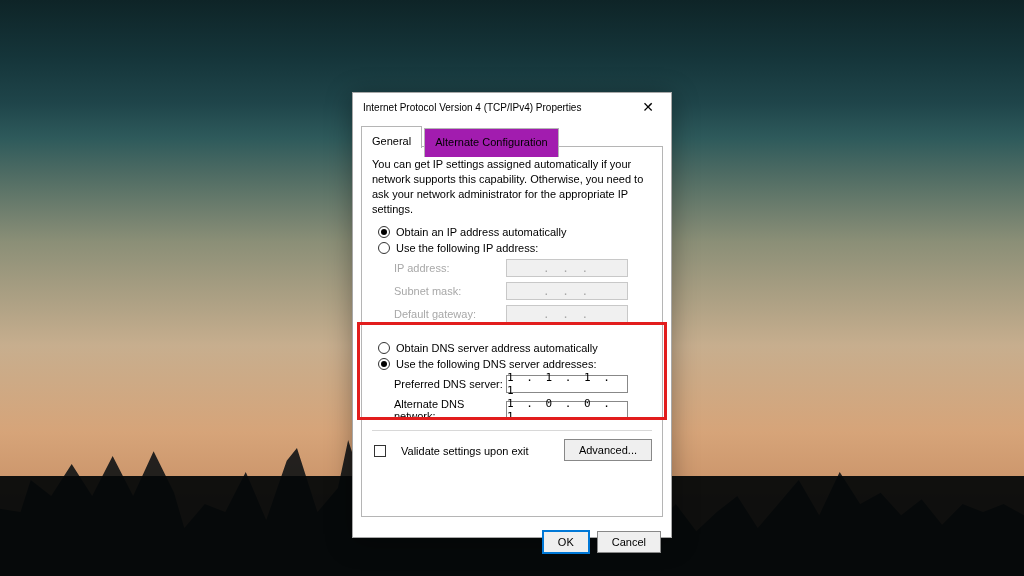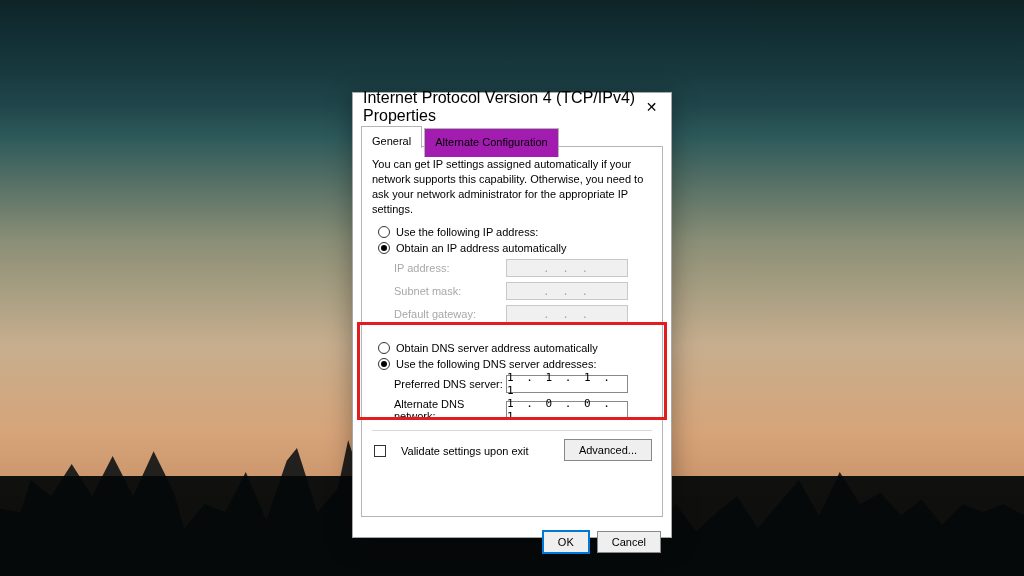--- a/index.html
+++ b/index.html
@@ -33,21 +33,21 @@
 
   .dialog {
     position: absolute; left: 352px; top: 92px; width: 320px; height: 446px;
     background: #fff; border: 1px solid #a8a8a8; box-shadow: 0 4px 24px rgba(0,0,0,.35);
     color: #000;
   }
   .titlebar {
     display: flex; align-items: center; justify-content: space-between;
     height: 28px; padding: 0 6px 0 10px;
   }
-  .titlebar .title { font-size: 16px; }
+  .titlebar .title { font-size: 10px; }
   .close-x { width: 34px; text-align: center; font-size: 14px; line-height: 22px; }
   .tabstrip {
     margin: 4px 8px 0 8px; height: 22px; position: relative;
     border-bottom: 1px solid #b5b5b5;
   }
   .tab {
     display: inline-block; height: 22px; line-height: 22px; padding: 3px 10px;
     border: 1px solid #b5b5b5; border-bottom: none; background: #fff;
     position: relative; top: 1px; margin-right: -1px;
   }
@@ -108,26 +108,26 @@
 
   <div class="tabstrip">
     <span class="tab active">General</span>
     <span class="tab inactive">Alternate Configuration</span>
   </div>
 
   <div class="tabbody">
     <p class="desc">You can get IP settings assigned automatically if your network supports this capability. Otherwise, you need to ask your network administrator for the appropriate IP settings.</p>
 
     <div class="radio-row">
+      <span class="radio on"></span>
+      <span>Obtain an IP address automatically</span>
+    </div>
+    <div class="radio-row">
       <span class="radio"></span>
       <span>Use the following IP address:</span>
-    </div>
-    <div class="radio-row">
-      <span class="radio on"></span>
-      <span>Obtain an IP address automatically</span>
     </div>
     <div class="field-row disabled">
       <span class="lbl">IP address:</span>
       <span class="ip-box disabled">.   .   .</span>
     </div>
     <div class="field-row disabled">
       <span class="lbl">Subnet mask:</span>
       <span class="ip-box disabled">.   .   .</span>
     </div>
     <div class="field-row disabled">

